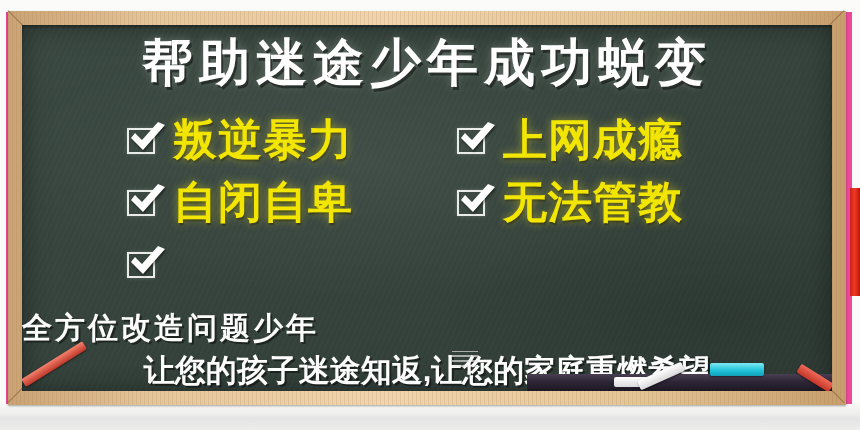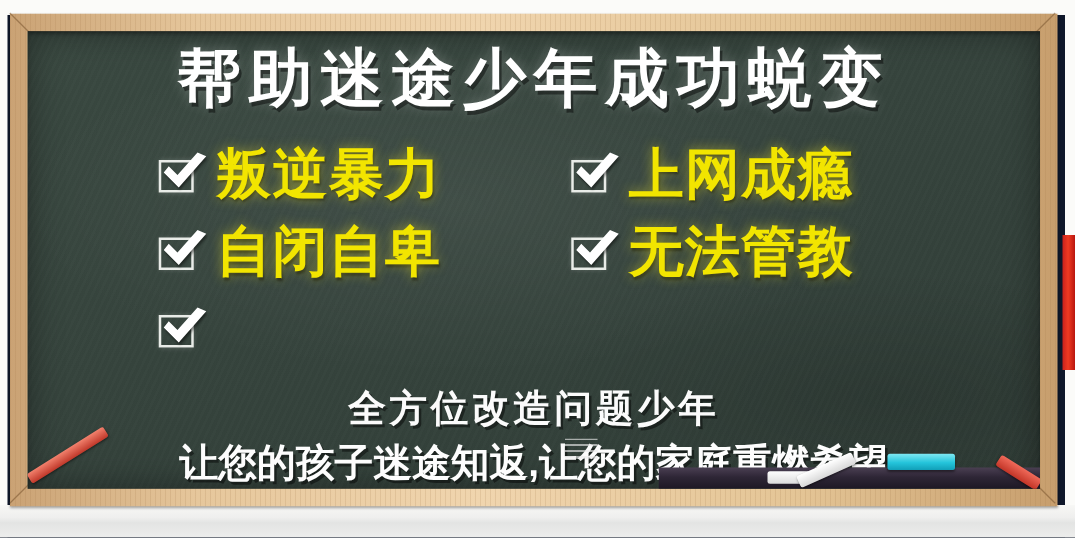--- a/index.html
+++ b/index.html
@@ -1,21 +1,21 @@
 <!DOCTYPE html>
 <html><head>
 <meta charset="utf-8">
 <style>
   html,body{margin:0;padding:0;}
   body{
     width:860px;height:430px;overflow:hidden;
     background:#f2f2f0;
     font-family:"Liberation Sans","DejaVu Sans",sans-serif;
   }
-  #stage{position:relative;width:860px;height:430px;overflow:hidden;background:#0f172a;}
+  #stage{position:relative;width:860px;height:430px;overflow:hidden;background:#ec4899;}
 
   
   .bg-top{position:absolute;left:0;top:0;width:860px;height:12px;background:#fbfbf9;}
   .bg-bottom{position:absolute;left:0;top:404px;width:860px;height:26px;
              background:linear-gradient(#f7f7f5 0%, #efefee 38%, #e3e4e3 55%, #ededec 100%);}
   .bg-left{position:absolute;left:0;top:0;width:6px;height:430px;background:#fbfbf9;}
   .bg-right{position:absolute;right:0;top:0;width:8px;height:430px;background:#fbfbf9;}
 
   
   .red-sliver{position:absolute;right:0;top:188px;width:10px;height:108px;
@@ -63,21 +63,21 @@
   .cbx .box{position:absolute;left:1px;top:4px;width:28px;height:26px;
             border:2px solid #e9ece8;box-sizing:border-box;
             box-shadow:0 0 4px rgba(255,255,255,.2);}
   .cbx svg{position:absolute;left:-1px;top:-6px;width:42px;height:40px;
            filter:drop-shadow(1px 2px 1px rgba(0,0,0,.45));}
   .item-label{font-size:44px;font-weight:bold;color:#f2e500;letter-spacing:1px;
         line-height:1;
         text-shadow:0 0 9px rgba(230,220,40,.55), 1px 2px 2px rgba(0,0,0,.5);}
 
   
-  .sub1{position:absolute;left:0;right:0;top:288px;text-align:center;
+  .sub1{position:absolute;left:0;right:0;top:288px;
         font-size:30px;font-weight:bold;color:#fbfbfb;letter-spacing:3px;line-height:1;
         text-shadow:2px 2px 0 rgba(0,0,0,.45);}
   .sub2{position:absolute;left:0;right:0;top:330px;text-align:center;
         font-size:31px;font-weight:bold;color:#fdfdfd;letter-spacing:0px;line-height:1;
         text-shadow:2px 2px 0 rgba(0,0,0,.45);}
 
   
   .ledge{position:absolute;left:505px;bottom:0;width:305px;height:17px;
          background:linear-gradient(#4a3f52 0%, #2e2636 45%, #1d1824 100%);}
   .chalk-white{position:absolute;left:615px;bottom:10px;width:48px;height:10px;

